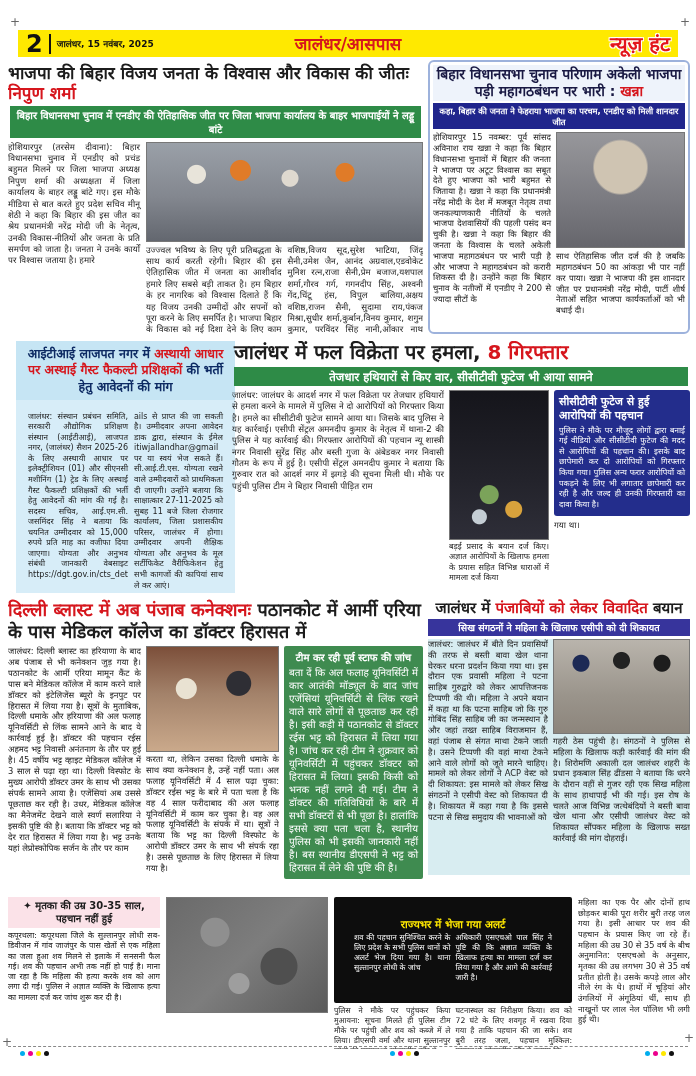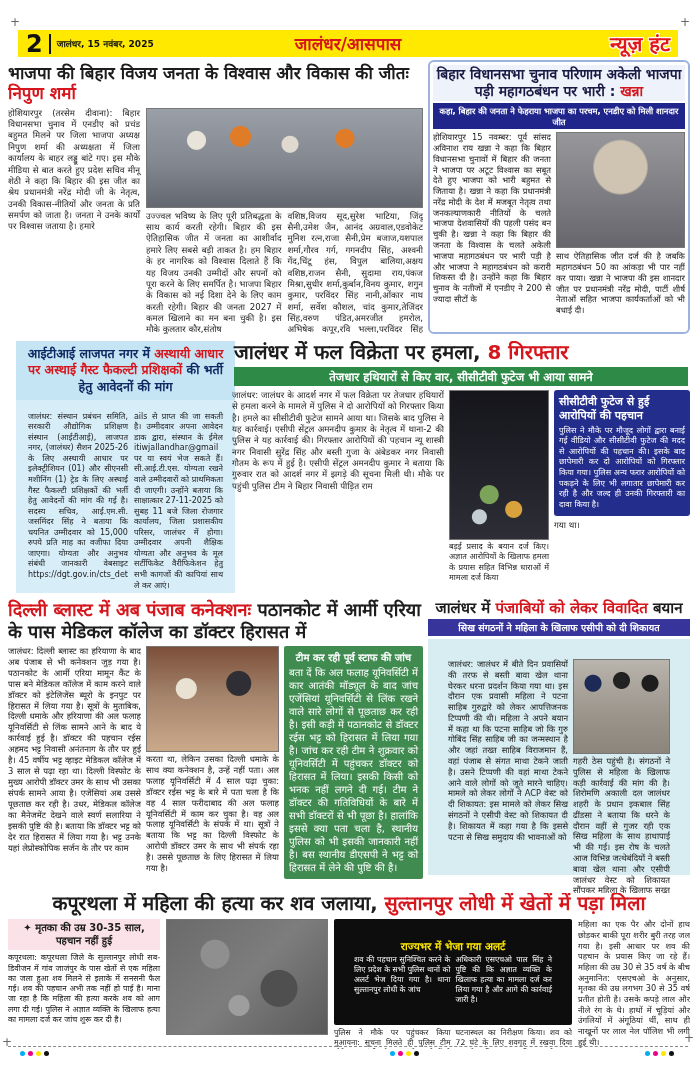--- a/index.html
+++ b/index.html
@@ -77,21 +77,21 @@
        radial-gradient(circle at 30% 40%,#e9e2d2 0 10px,transparent 11px),
        radial-gradient(circle at 70% 35%,#2e2e34 0 12px,transparent 13px),
        linear-gradient(180deg,#7c4f3a 0%,#a3826a 45%,#caa98b 100%)}
   #boxE{background:#3f8b50;color:#fff;padding:5px;border-radius:2px}
   #boxE .t{font-size:10px;font-weight:bold;text-align:center;margin-bottom:2px}
   #boxE .b{font-size:10px;line-height:1.3}
   #artE .tail{font-size:8.4px;margin-top:3px}
   #artF{top:599px;left:428px;width:262px;height:294px}
   #artF h1{font-size:15px;font-weight:bold;text-align:center;line-height:1.2}
   #artF .pbar{font-size:9.5px;margin-top:2px}
-  #artF .wrap{background:#d8edf1;padding:20px;margin-top:3px;display:flex;gap:5px;font-size:8.3px;line-height:1.3;height:236px}
+  #artF .wrap{background:#d8edf1;padding:0;margin-top:3px;display:flex;gap:5px;font-size:8.3px;line-height:1.3;height:236px}
   #artF .c1{flex:0 0 120px}
   #artF .c2{flex:1}
   #phF{height:95px;margin-bottom:2px;background:
        radial-gradient(circle at 20% 25%,#1d2a55 0 8px,transparent 9px),
        radial-gradient(circle at 50% 22%,#222 0 8px,transparent 9px),
        radial-gradient(circle at 80% 25%,#1d1d1d 0 8px,transparent 9px),
        linear-gradient(180deg,#b9b4ac 0%,#9a948b 60%,#8c857c 100%)}
   #artG{top:893px;left:8px;width:682px;height:156px}
   #artG h1{font-size:19.5px;font-weight:bold;line-height:1.15;text-align:center}
   #artG .row{display:flex;gap:6px;margin-top:4px}
@@ -129,20 +129,21 @@
 <div id="hdr" class="abs">
   <span id="pgnum">2</span>
   <span class="sep"></span>
   <span id="dateline">जालंधर, 15 नवंबर, 2025</span>
   <span id="sectitle">जालंधर/आसपास</span>
   <span id="masthead">न्यूज़ हंट</span>
 </div>
 
 <div id="artA" class="art">
   <h1><span>भाजपा की बिहार विजय जनता के विश्वास और विकास की जीतः </span><span class="red">निपुण शर्मा</span></h1>
+  <div class="gbar">बिहार विधानसभा चुनाव में एनडीए की ऐतिहासिक जीत पर जिला भाजपा कार्यालय के बाहर भाजपाईयों ने लड्डू बांटे</div>
   <div class="row">
     <div class="c1 j">होशियारपुर (तरसेम दीवाना): बिहार विधानसभा चुनाव में एनडीए को प्रचंड बहुमत मिलने पर जिला भाजपा अध्यक्ष निपुण शर्मा की अध्यक्षता में जिला कार्यालय के बाहर लड्डू बांटे गए। इस मौके मीडिया से बात करते हुए प्रदेश सचिव मीनू शेठी ने कहा कि बिहार की इस जीत का श्रेय प्रधानमंत्री नरेंद्र मोदी जी के नेतृत्व, उनकी विकास-नीतियों और जनता के प्रति समर्पण को जाता है। जनता ने उनके कार्यों पर विश्वास जताया है। हमारे</div>
     <div class="rc">
       <div id="phA" class="photo"></div>
       <div class="sub">
         <div class="j">उज्ज्वल भविष्य के लिए पूरी प्रतिबद्धता के साथ कार्य करती रहेगी। बिहार की इस ऐतिहासिक जीत में जनता का आशीर्वाद हमारे लिए सबसे बड़ी ताकत है। हम बिहार के हर नागरिक को विश्वास दिलाते हैं कि यह विजय उनकी उम्मीदों और सपनों को पूरा करने के लिए समर्पित है। भाजपा बिहार के विकास को नई दिशा देने के लिए काम करती रहेगी। बिहार की जनता 2027 में कमल खिलाने का मन बना चुकी है। इस मौके कुलतार कौर,संतोष</div>
         <div class="j">वशिष्ठ,विजय सूद,सुरेश भाटिया, जिंदू सैनी,उमेश जैन, आनंद अग्रवाल,एडवोकेट मुनिश रत्न,राजा सैनी,प्रेम बजाज,यशपाल शर्मा,गौरव गर्ग, गगनदीप सिंह, अश्वनी गेंद,चिंटू हंस, विपुल बालिया,अक्षय वशिष्ठ,राजन सैनी, सुदामा राय,पंकज मिश्रा,सुधीर शर्मा,कुर्बान,विनय कुमार, शगुन कुमार, परविंदर सिंह नानी,ओंकार नाथ शर्मा, सर्वेश कौशल, चांद कुमार,तेजिंदर सिंह,वरुण पंडित,अमरजीत हमरोल, अभिषेक कपूर,रवि भल्ला,परविंदर सिंह बजाज आदि कार्यकर्ताओं ने बिहार जीत पर लड्डू बांट कर विजय दिवस मनाया।</div>
       </div>
     </div>
   </div>
@@ -210,21 +211,20 @@
   <div class="wrap">
     <div class="c1 j">जालंधर: जालंधर में बीते दिन प्रवासियों की तरफ से बस्ती बावा खेल थाना घेरकर धरना प्रदर्शन किया गया था। इस दौरान एक प्रवासी महिला ने पटना साहिब गुरुद्वारे को लेकर आपत्तिजनक टिप्पणी की थी। महिला ने अपने बयान में कहा था कि पटना साहिब जो कि गुरु गोबिंद सिंह साहिब जी का जन्मस्थान है और जहां तख्त साहिब विराजमान हैं, वहां पंजाब से संगत माथा टेकने जाती है। उसने टिप्पणी की वहां माथा टेकने आने वाले लोगों को जूते मारने चाहिए। मामले को लेकर लोगों ने ACP वेस्ट को दी शिकायत: इस मामले को लेकर सिख संगठनों ने एसीपी वेस्ट को शिकायत दी है। शिकायत में कहा गया है कि इससे पटना से सिख समुदाय की भावनाओं को</div>
     <div class="c2">
       <div id="phF" class="photo"></div>
       <div class="j">गहरी ठेस पहुंची है। संगठनों ने पुलिस से महिला के खिलाफ कड़ी कार्रवाई की मांग की है। शिरोमणि अकाली दल जालंधर शहरी के प्रधान इकबाल सिंह ढींडसा ने बताया कि धरने के दौरान वहीं से गुजर रही एक सिख महिला के साथ हाथापाई भी की गई। इस रोष के चलते आज विभिन्न जत्थेबंदियों ने बस्ती बावा खेल थाना और एसीपी जालंधर वेस्ट को शिकायत सौंपकर महिला के खिलाफ सख्त कार्रवाई की मांग दोहराई।</div>
     </div>
   </div>
 </div>
 
 <div id="artG" class="art">
-  <h1><span>कपूरथला में महिला की हत्या कर शव जलाया, </span><span class="red">सुल्तानपुर लोधी में खेतों में पड़ा मिला</span></h1>
   <div class="row">
     <div class="ca">
       <div id="pinkG"><span>✦</span> <span>मृतका की उम्र 30-35 साल, पहचान नहीं हुई</span></div>
       <div class="b j">कपूरथला: कपूरथला जिले के सुल्तानपुर लोधी सब-डिवीजन में गांव जाजंपुर के पास खेतों से एक महिला का जला हुआ शव मिलने से इलाके में सनसनी फैल गई। शव की पहचान अभी तक नहीं हो पाई है। माना जा रहा है कि महिला की हत्या करके शव को आग लगा दी गई। पुलिस ने अज्ञात व्यक्ति के खिलाफ हत्या का मामला दर्ज कर जांच शुरू कर दी है।</div>
     </div>
     <div class="cbp">
       <div id="phG" class="photo"></div>
     </div>
     <div class="cc">
       <div id="blackG">

